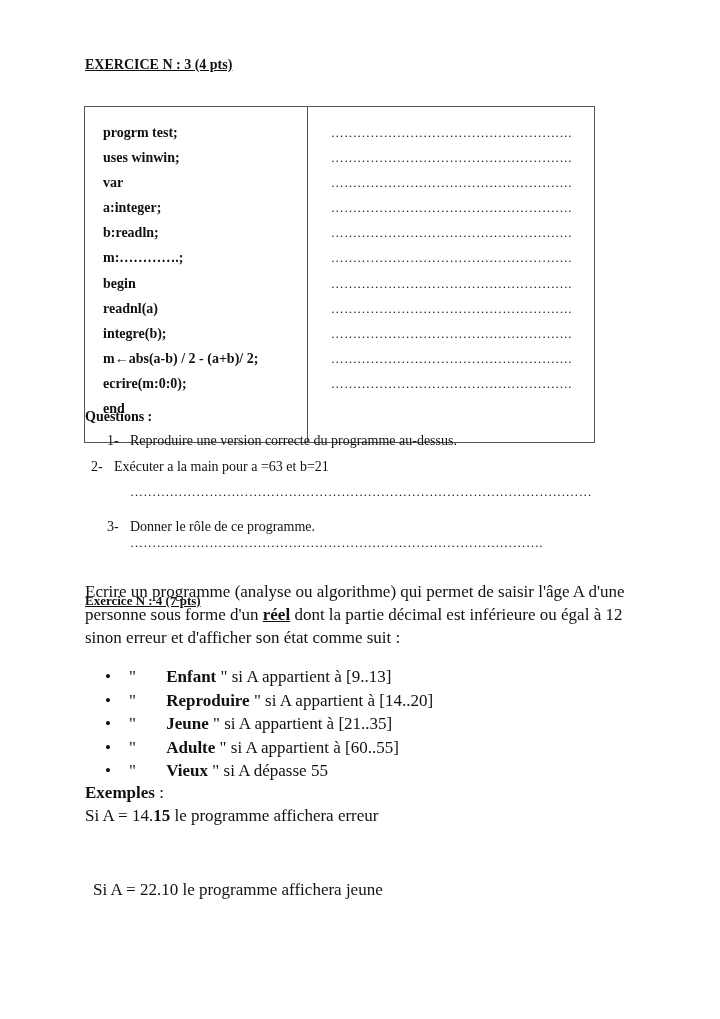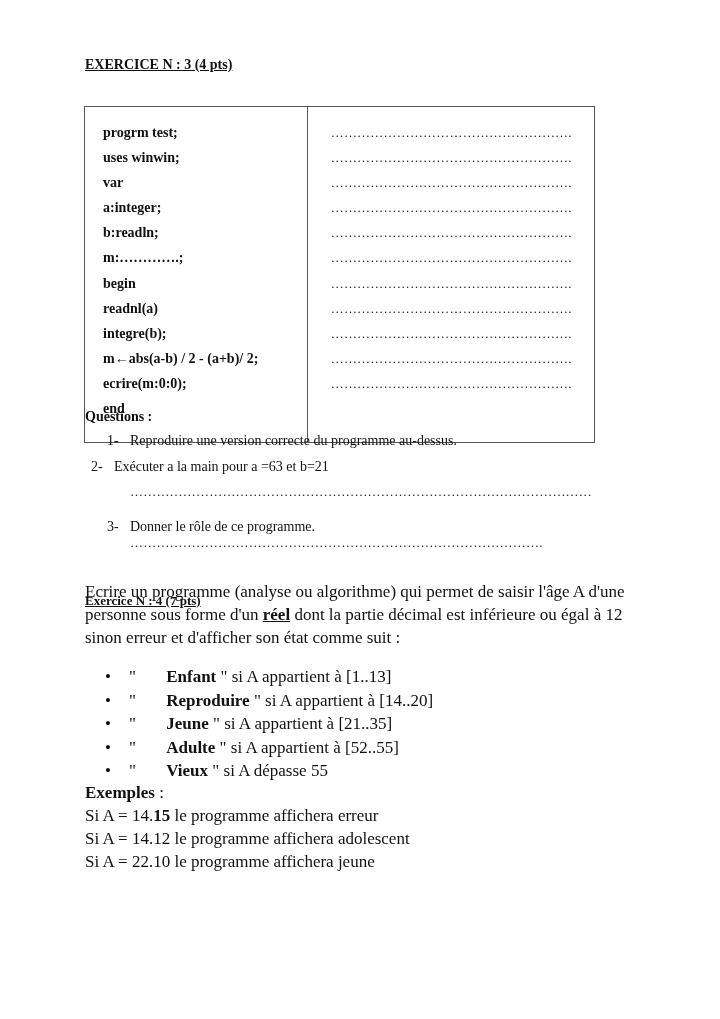--- a/index.html
+++ b/index.html
@@ -93,26 +93,25 @@
     <span class="q-num">3-</span><span>Donner le rôle de ce programme.</span>
   </div>
   <div class="abs dots-line" style="left:130px; top:535px;">………………………………………………………………………………….</div>
 
   <div class="abs ex4-title">Exercice N : 4 (7 pts)</div>
   <div class="abs ex4-para">
     <span>Ecrire un programme (analyse ou algorithme) qui permet de saisir l'âge A d'une personne sous forme d'un </span><span class="kw">réel</span><span> dont la partie décimal est inférieure ou égal à 12 sinon erreur et d'afficher son état comme suit :</span>
   </div>
 
   <ul class="cases">
-    <li><span class="bullet">•</span><span>" </span><b>Enfant</b><span> "</span><span> si A appartient à [1..13]</span></li>
+    <li><span class="bullet">•</span><span>" </span><b>Enfant</b><span> "</span><span> si A appartient à [9..13]</span></li>
     <li><span class="bullet">•</span><span>" </span><b>Reproduire</b><span> "</span><span> si A appartient à [14..20]</span></li>
     <li><span class="bullet">•</span><span>" </span><b>Jeune</b><span> "</span><span> si A appartient à [21..35]</span></li>
-    <li><span class="bullet">•</span><span>" </span><b>Adulte</b><span> "</span><span> si A appartient à [52..55]</span></li>
+    <li><span class="bullet">•</span><span>" </span><b>Adulte</b><span> "</span><span> si A appartient à [60..55]</span></li>
     <li><span class="bullet">•</span><span>" </span><b>Vieux</b><span> "</span><span> si A dépasse 55</span></li>
   </ul>
 
   <div class="abs examples-title"><b>Exemples</b><span> :</span></div>
 
   <div class="abs ex-line" style="top:806px;"><span>Si A = 14.</span><b>15</b><span> le programme affichera erreur</span></div>
-  <div class="abs ex-line" style="top:829px;"><span>Si A = 14.12</span><b></b><span> le programme affichera adolescent</span></div>
-  <div class="abs ex-line" style="top:852px;"><span>Si A = 22.10</span><b></b><span> le programme affichera jeune</span></div>
+  <div class="abs ex-line" style="top:880px;margin-left:8px;"><span>Si A = 22.10</span><b></b><span> le programme affichera jeune</span></div>
 
 </div>
 
 </body></html>

